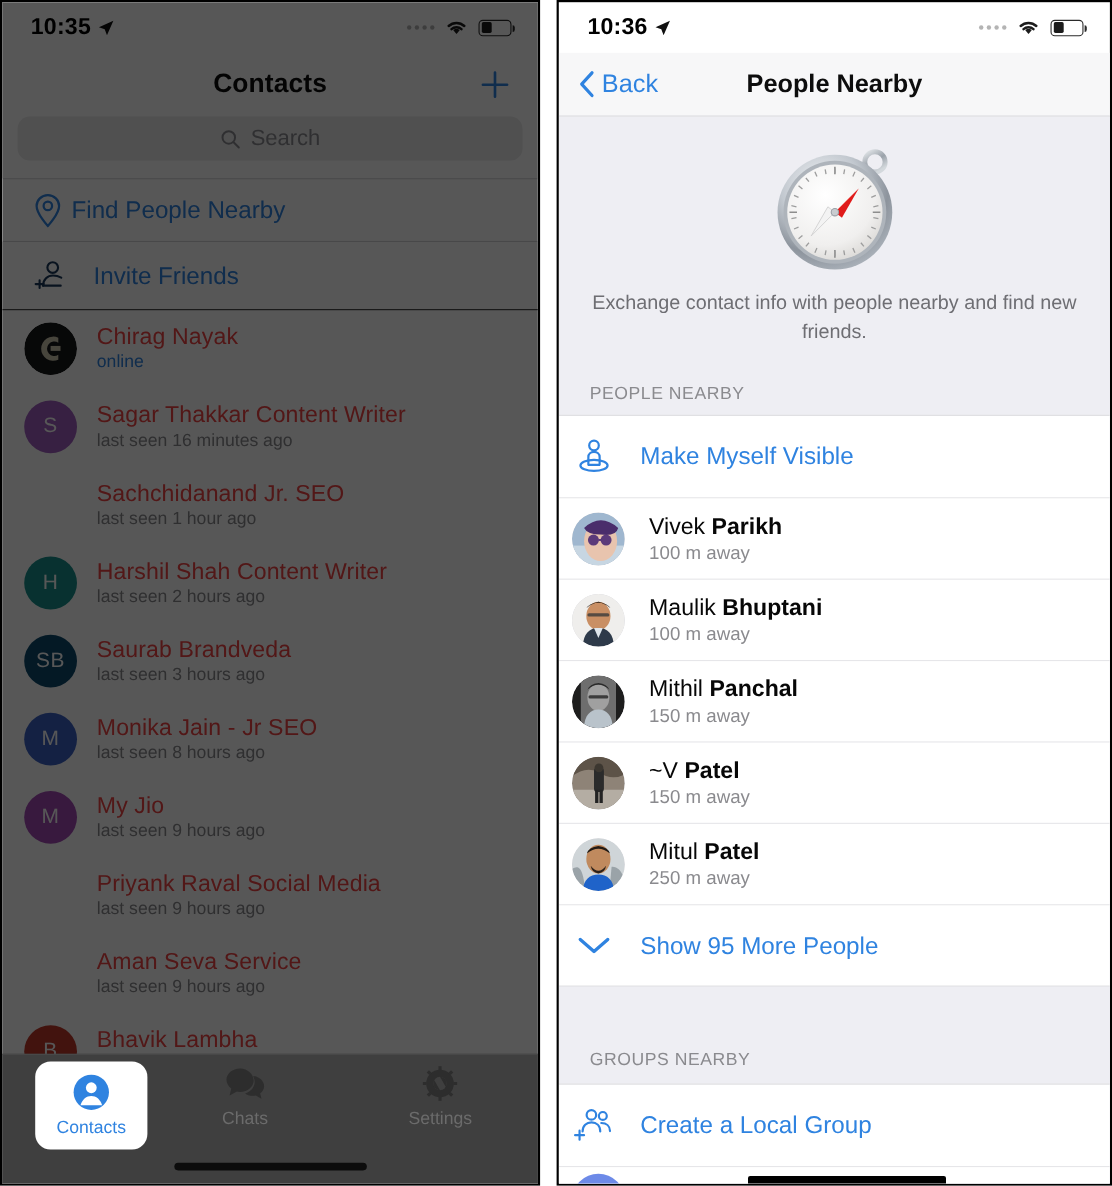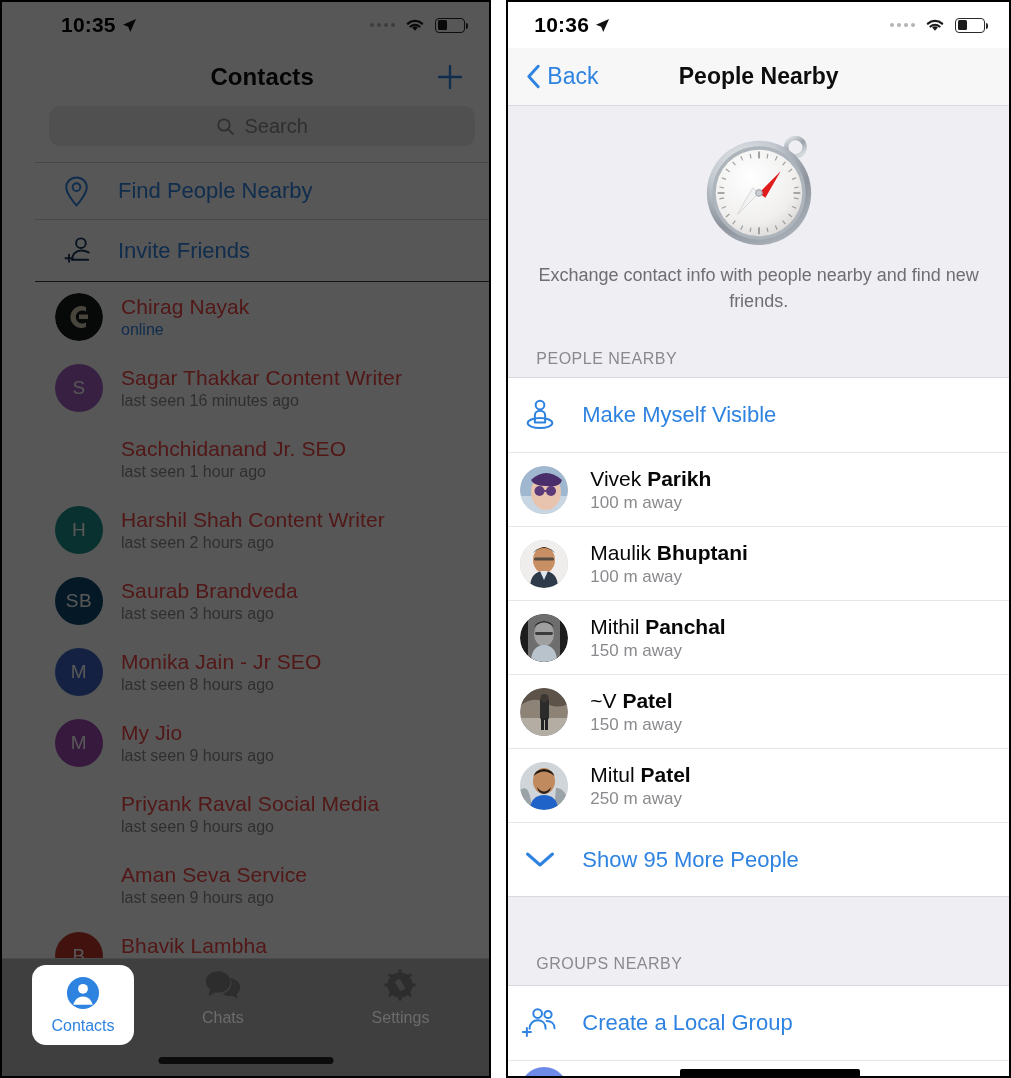--- a/index.html
+++ b/index.html
@@ -12,21 +12,21 @@
   }
   .stage { position: relative; width: 1011px; height: 1078px; display: flex; background:#fff; }
 
   
   .phone {
     position: relative;
     height: 1078px;
     background: #fff;
     overflow: hidden;
   }
-  .phone.left  { width: 497px; border: 2px solid #000; border-left-width:2px;padding-left:33px; }
+  .phone.left  { width: 497px; border: 2px solid #000; border-left-width:2px; }
   .phone.right { width: 511px; border: 2px solid #000; margin-left: 15px; }
 
   
   .statusbar {
     height: 46px; display: flex; align-items: center;
     justify-content: space-between; padding: 0 24px 0 26px;
     position: relative; z-index: 3;
   }
   .sb-time { font-size: 21px; font-weight: bold; letter-spacing: .2px; color: #000; display:flex; align-items:center; gap:6px;}
   .loc-arrow { display:inline-block; width:15px; height:15px; }
@@ -61,21 +61,21 @@
   .search-wrap { padding: 0 14px 16px; }
   .search-field {
     height: 40px; background:#e9e9ea; border-radius:11px;
     display:flex; align-items:center; justify-content:center; gap:9px;
     font-size: 20px; color:#8b8b90;
   }
   .search-field .ph { color:#8b8b90; }
 
   .row-find {
     background:#ffffff; position:relative; z-index:7;
-    height: 58px; display:flex; align-items:center; padding-left:28px; gap:28px;
+    height: 58px; display:flex; align-items:center; padding-left:28px; gap:8px;
     border-top:1px solid #d4d4d6; border-bottom:1px solid #d4d4d6;
   }
   .row-find .label { color:#2f83e0; font-size:22px; }
 
   .row-invite {
     height: 62px; display:flex; align-items:center; padding-left:28px; gap:24px;
     border-bottom:1px solid #3b3b3b;
   }
   .row-invite .label { color:#2f83e0; font-size:22px; }
 

